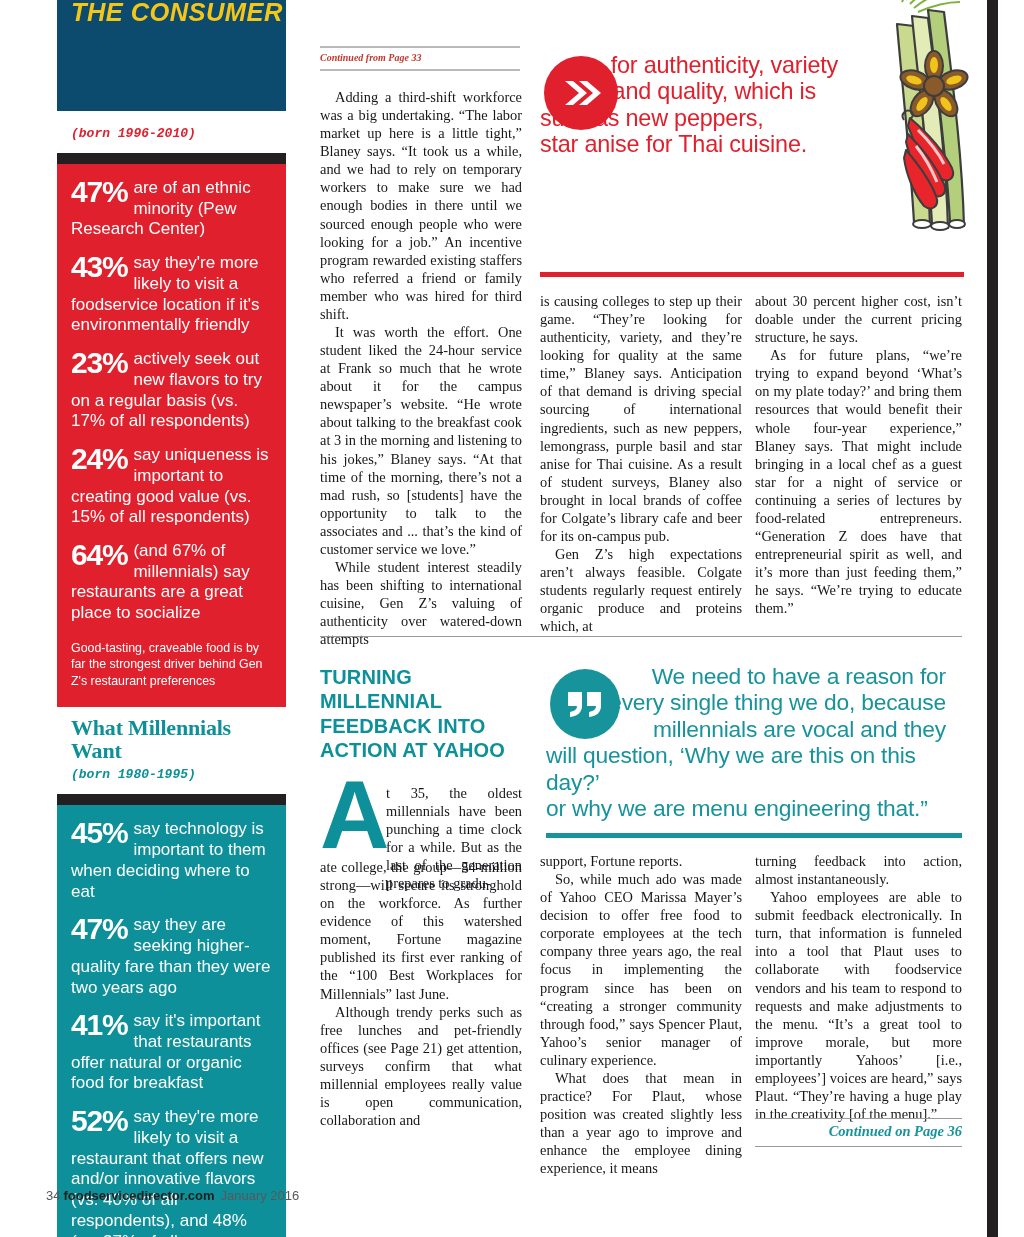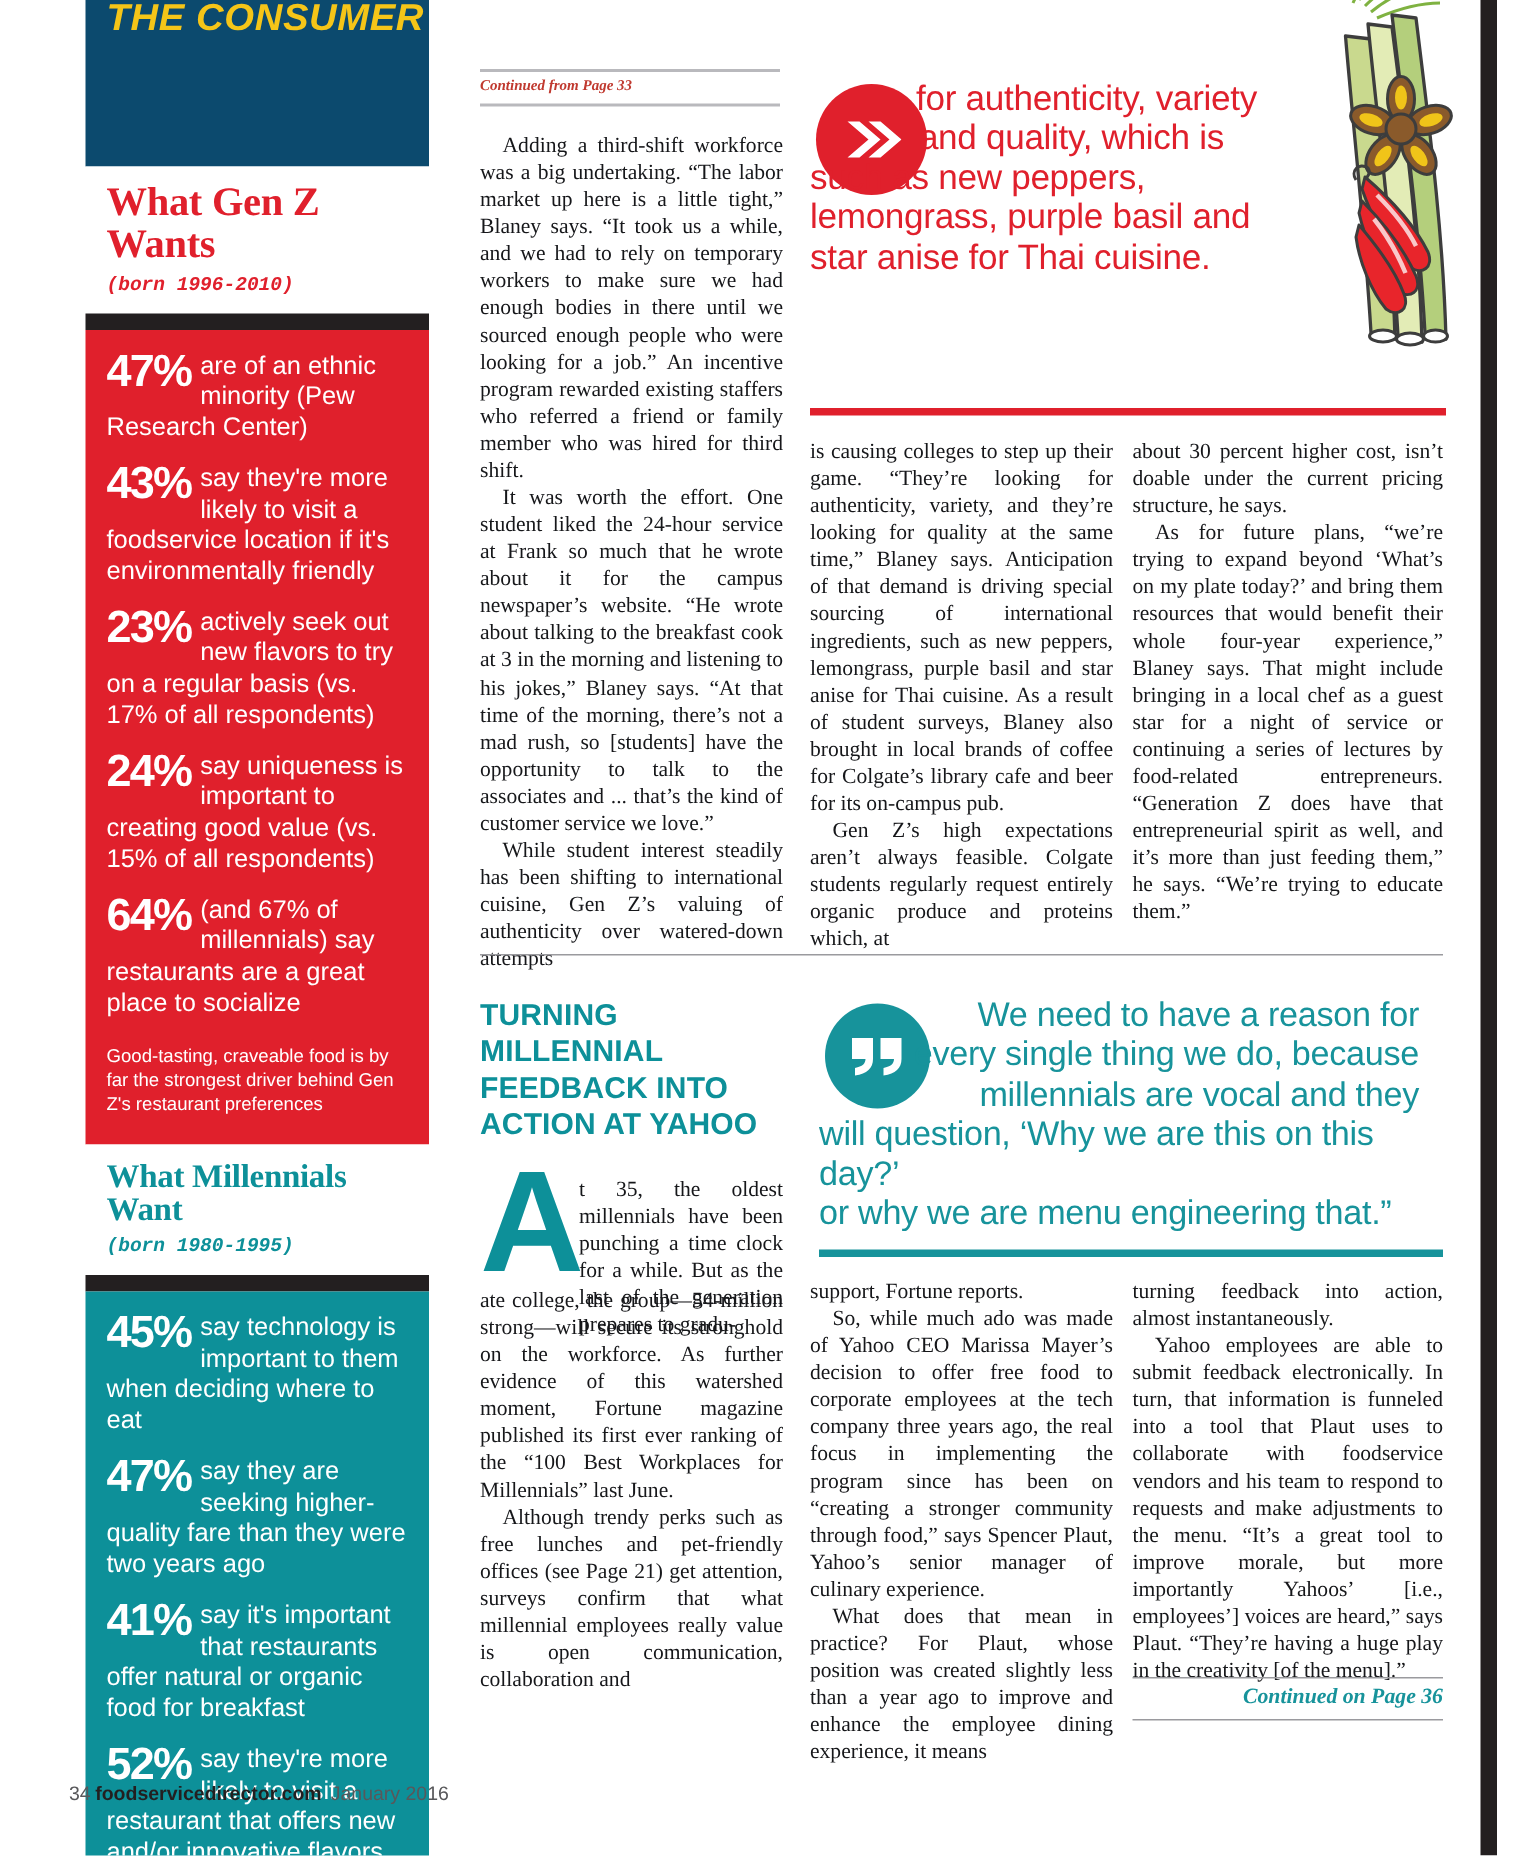--- a/index.html
+++ b/index.html
@@ -169,21 +169,20 @@
 
   <div class="gutter-bar"></div>
 
   <div class="sidebar">
 
     <div class="kicker">
       <span>THE CONSUMER</span>
     </div>
 
     <div class="panel-head head-red">
-      <h2>What Gen Z Wants</h2>
       <div class="born">(born 1996-2010)</div>
     </div>
     <div class="blackstrip"></div>
 
     <div class="stats red">
       <div class="stat">
         <span class="pct">47%</span>
         <span class="txt">are of an ethnic minority (Pew Research Center)</span>
       </div>
       <div class="stat">
@@ -251,21 +250,20 @@
     <div class="pq-badge">
       <svg width="40" height="30" viewBox="0 0 40 30" aria-hidden="true">
         <path d="M4 3 L18 15 L4 27 L12 27 L26 15 L12 3 Z" fill="#ffffff"></path>
         <path d="M18 3 L32 15 L18 27 L26 27 L40 15 L26 3 Z" fill="#ffffff"></path>
       </svg>
     </div>
     <div class="qtext">
       <span class="l w2">for authenticity, variety</span>
       <span class="l w3">and quality, which is</span>
       <span class="l l5">such as new peppers,</span>
-      <span class="l l6">lemongrass, purple basil and</span>
       <span class="l l7">star anise for Thai cuisine.</span>
     </div>
   </div>
   <div class="pq-rule"></div>
 
   <div class="veg">
     <svg width="120" height="275" viewBox="0 0 120 275" aria-hidden="true">
 
       <g stroke="#7fb241" stroke-width="2" fill="none">
         <path d="M40 8 C46 -6 58 -14 66 -18"></path>

